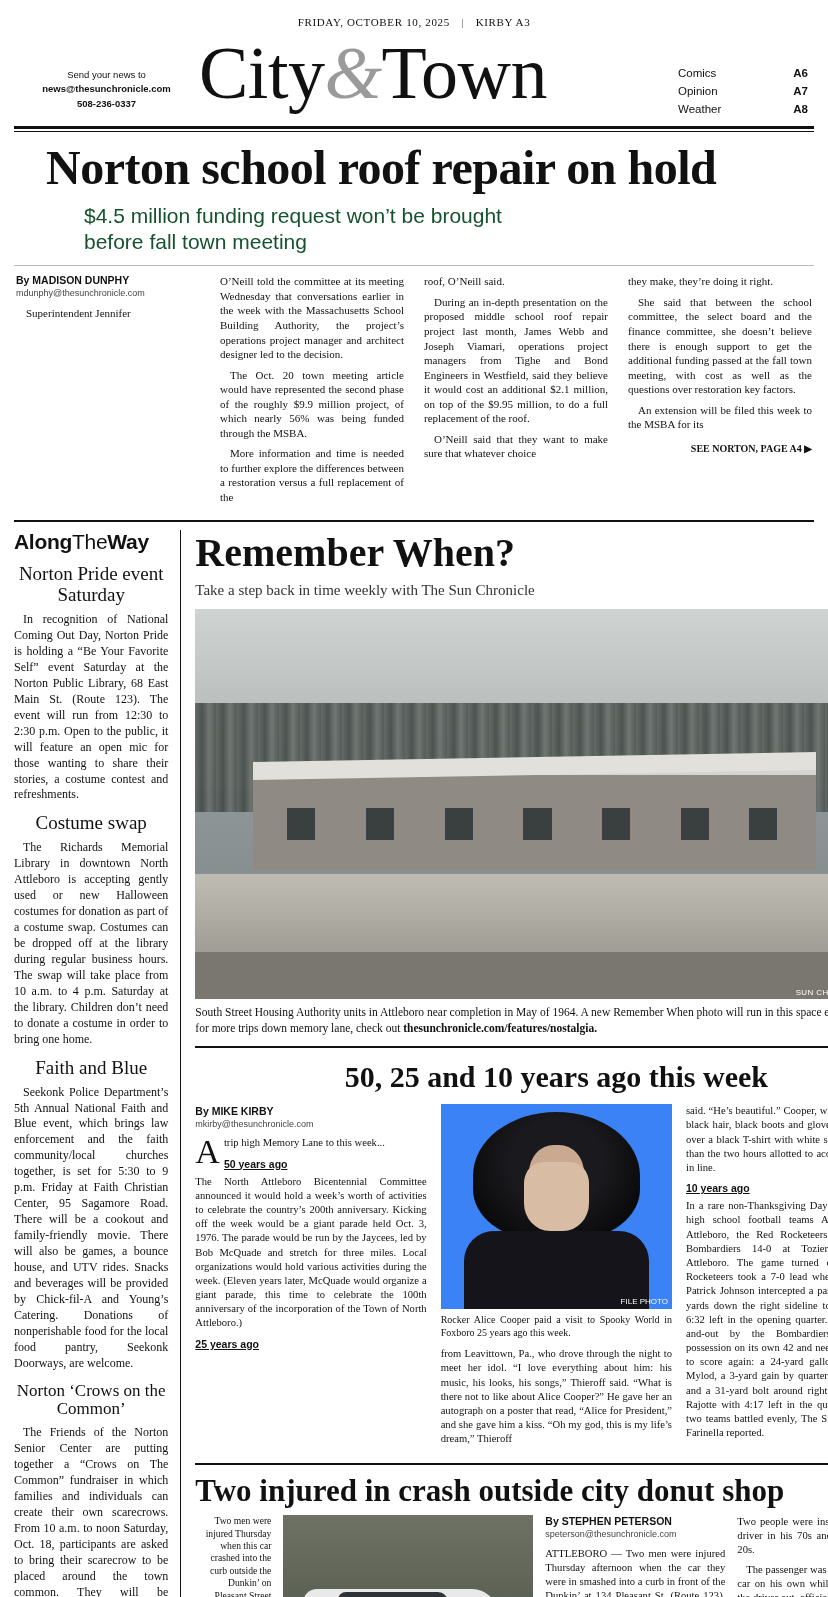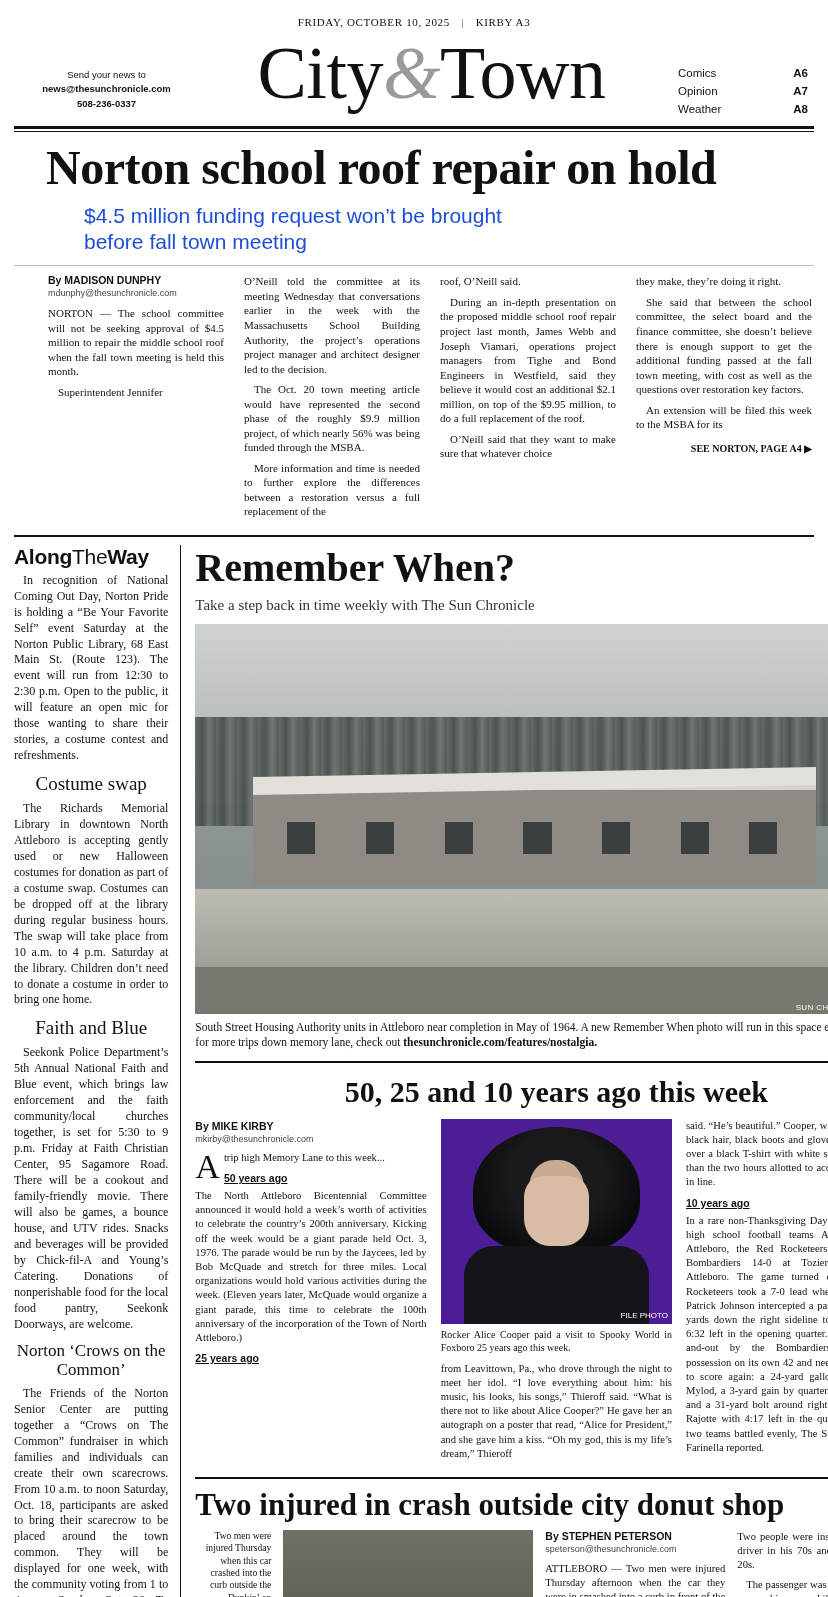--- a/index.html
+++ b/index.html
@@ -34,21 +34,21 @@
     text-align: center;
     font-family: "Liberation Sans", sans-serif;
     font-size: 9.5px;
     line-height: 1.5;
     padding-top: 30px;
     color:#111;
   }
   .masthead-left .em { font-weight: bold; }
   .logo {
     flex: 1;
-    text-align: center;
+    text-align: left;
     font-family: "Liberation Serif", serif;
     font-size: 74px;
     line-height: .95;
     letter-spacing: -0.5px;
   }
   .logo .amp { color: #9a9a9a; font-style: italic; }
   .masthead-right {
     width: 150px;
     padding-top: 26px;
     font-family: "Liberation Sans", sans-serif;
@@ -73,25 +73,25 @@
     text-align: left;
     padding-left: 32px;
   }
   .lead-deck {
     font-family: "Liberation Sans", sans-serif;
     font-size: 21px;
     line-height: 1.25;
     margin: 0 0 10px 0;
     padding-left: 70px;
     padding-right: 290px;
-    color:#1d4ed8;
+    color:#14532d;
   }
   .hr-hair { border-top: 1px solid #bbb; margin: 6px 0 8px 0; }
 
-  .lead-body { display: flex; gap: 20px; padding: 0 2px; margin-left: 32px; }
+  .lead-body { display: flex; gap: 20px; padding: 0 2px; }
   .lead-col { width: 25%; font-size: 11px; line-height: 1.32; text-align: justify; }
   .byline { font-family:"Liberation Sans", sans-serif; font-weight: bold; font-size: 10.5px; }
   .byline-mail { font-family:"Liberation Sans", sans-serif; font-size: 9px; color:#444; margin-bottom:6px;}
   .lead-col p { margin: 0 0 6px 0; text-indent: 10px; }
   .lead-col p.first { text-indent: 0; }
   .jump {
     font-family:Liberation Serif, serif; font-weight:bold; font-size:10px;
     text-align:right; margin-top:10px;
   }
 
@@ -171,21 +171,21 @@
   .fifty-title { font-size: 30px; text-align:center; margin: 12px 0 10px 0; }
   .three-col { display:flex; gap: 14px; }
   .tc { width: 33.3%; font-size: 10.6px; line-height: 1.34; text-align: justify; }
   .tc p { margin: 0 0 6px 0; text-indent: 9px; }
   .tc p.first { text-indent: 0; }
   .sub-label { font-family:"Liberation Sans", sans-serif; font-weight: bold; font-size: 10.5px; margin: 6px 0 4px 0; text-decoration: underline; }
   .dropcap::first-letter {
     float:left; font-size: 34px; line-height: .85; padding: 2px 4px 0 0; font-weight: normal;
   }
   .cooper-photo {
-    width:100%; height: 205px; background:#4c1d95; position:relative; overflow:hidden;
+    width:100%; height: 205px; background:#3b82f6; position:relative; overflow:hidden;
   }
   .cooper-photo .hair { position:absolute; left:14%; top:4%; width:72%; height:62%;
     background: radial-gradient(ellipse at 50% 40%, #1a1a1e 40%, #000 100%); border-radius:50% 50% 40% 40%; }
   .cooper-photo .face { position:absolute; left:38%; top:20%; width:24%; height:30%;
     background:#c9a98f; border-radius:45%; }
   .cooper-photo .hand { position:absolute; left:36%; top:28%; width:28%; height:34%;
     background:#d8bda4; border-radius:30% 30% 40% 40%; }
   .cooper-photo .body { position:absolute; left:10%; bottom:0; width:80%; height:38%;
     background:#14141a; border-radius:30px 30px 0 0; }
   .cooper-photo .cred { position:absolute; right:4px; bottom:2px; color:#fff;
@@ -248,21 +248,20 @@
   <div class="rule-thin"></div>
 
   <h1 class="lead-head">Norton school roof repair on hold</h1>
   <div class="lead-deck">$4.5 million funding request won’t be brought before fall town meeting</div>
   <div class="hr-hair"></div>
 
   <div class="lead-body">
     <div class="lead-col">
       <div class="byline">By MADISON DUNPHY</div>
       <div class="byline-mail">mdunphy@thesunchronicle.com</div>
-      <p class="first">NORTON — The school committee will not be seeking approval of $4.5 million to repair the middle school roof when the fall town meeting is held this month.</p>
       <p>Superintendent Jennifer</p>
     </div>
     <div class="lead-col">
       <p class="first">O’Neill told the committee at its meeting Wednesday that conversations earlier in the week with the Massachusetts School Building Authority, the project’s operations project manager and architect designer led to the decision.</p>
       <p>The Oct. 20 town meeting article would have represented the second phase of the roughly $9.9 million project, of which nearly 56% was being funded through the MSBA.</p>
       <p>More information and time is needed to further explore the differences between a restoration versus a full replacement of the</p>
     </div>
     <div class="lead-col">
       <p class="first">roof, O’Neill said.</p>
       <p>During an in-depth presentation on the proposed middle school roof repair project last month, James Webb and Joseph Viamari, operations project managers from Tighe and Bond Engineers in Westfield, said they believe it would cost an additional $2.1 million, on top of the $9.95 million, to do a full replacement of the roof.</p>
@@ -278,20 +277,21 @@
 
   <div class="rule-strong"></div>
 
   <div class="body-wrap">
 
     <div class="sidebar">
       <div class="alongtheway">
         <span>Along</span><span class="light">The</span><span>Way</span>
       </div>
 
+      <div class="sb-head">Norton Pride event Saturday</div>
       <p>In recognition of National Coming Out Day, Norton Pride is holding a “Be Your Favorite Self” event Saturday at the Norton Public Library, 68 East Main St. (Route 123). The event will run from 12:30 to 2:30 p.m. Open to the public, it will feature an open mic for those wanting to share their stories, a costume contest and refreshments.</p>
 
       <div class="sb-head">Costume swap</div>
       <p>The Richards Memorial Library in downtown North Attleboro is accepting gently used or new Halloween costumes for donation as part of a costume swap. Costumes can be dropped off at the library during regular business hours. The swap will take place from 10 a.m. to 4 p.m. Saturday at the library. Children don’t need to donate a costume in order to bring one home.</p>
 
       <div class="sb-head">Faith and Blue</div>
       <p>Seekonk Police Department’s 5th Annual National Faith and Blue event, which brings law enforcement and the faith community/local churches together, is set for 5:30 to 9 p.m. Friday at Faith Christian Center, 95 Sagamore Road. There will be a cookout and family-friendly movie. There will also be games, a bounce house, and UTV rides. Snacks and beverages will be provided by Chick-fil-A and Young’s Catering. Donations of nonperishable food for the local food pantry, Seekonk Doorways, are welcome.</p>
 
       <div class="sb-head small">Norton ‘Crows on the Common’</div>
       <p>The Friends of the Norton Senior Center are putting together a “Crows on The Common” fundraiser in which families and individuals can create their own scarecrows. From 10 a.m. to noon Saturday, Oct. 18, participants are asked to bring their scarecrow to be placed around the town common. They will be displayed for one week, with the community voting from 1 to 4 p.m. Sunday, Oct. 26. To RSVP for the event, email NortonScarecrows@gmail.com. More information will be sent out via email.</p>

